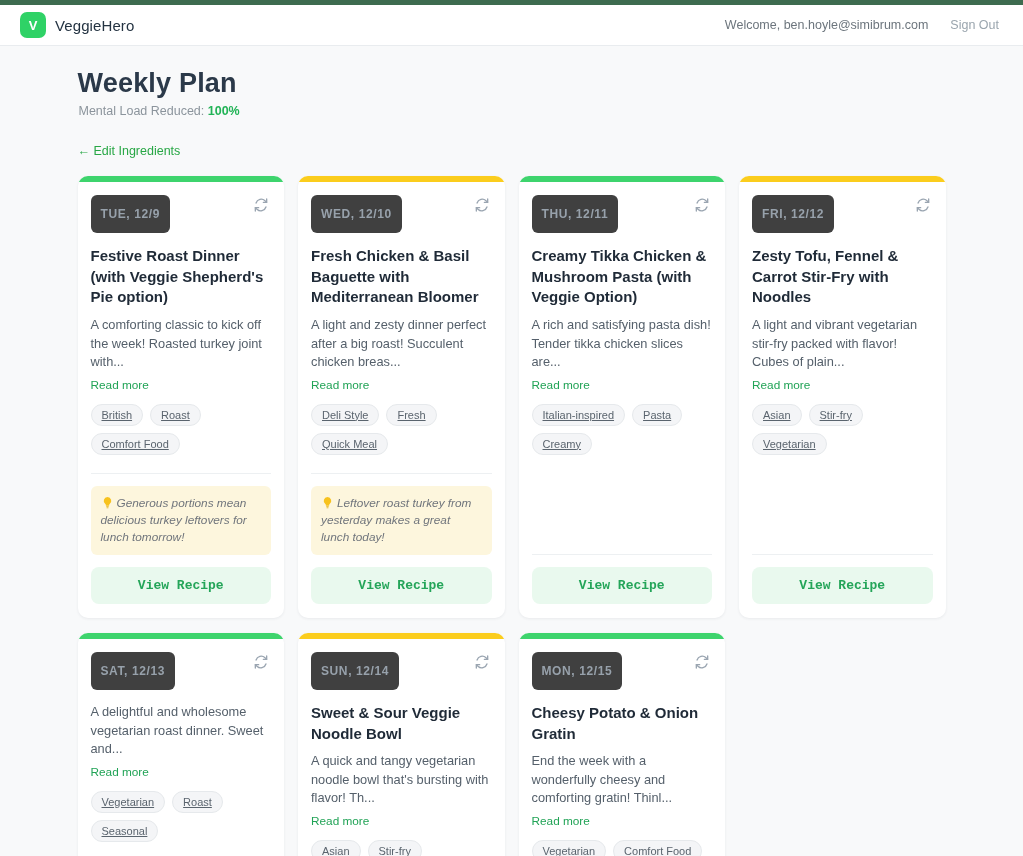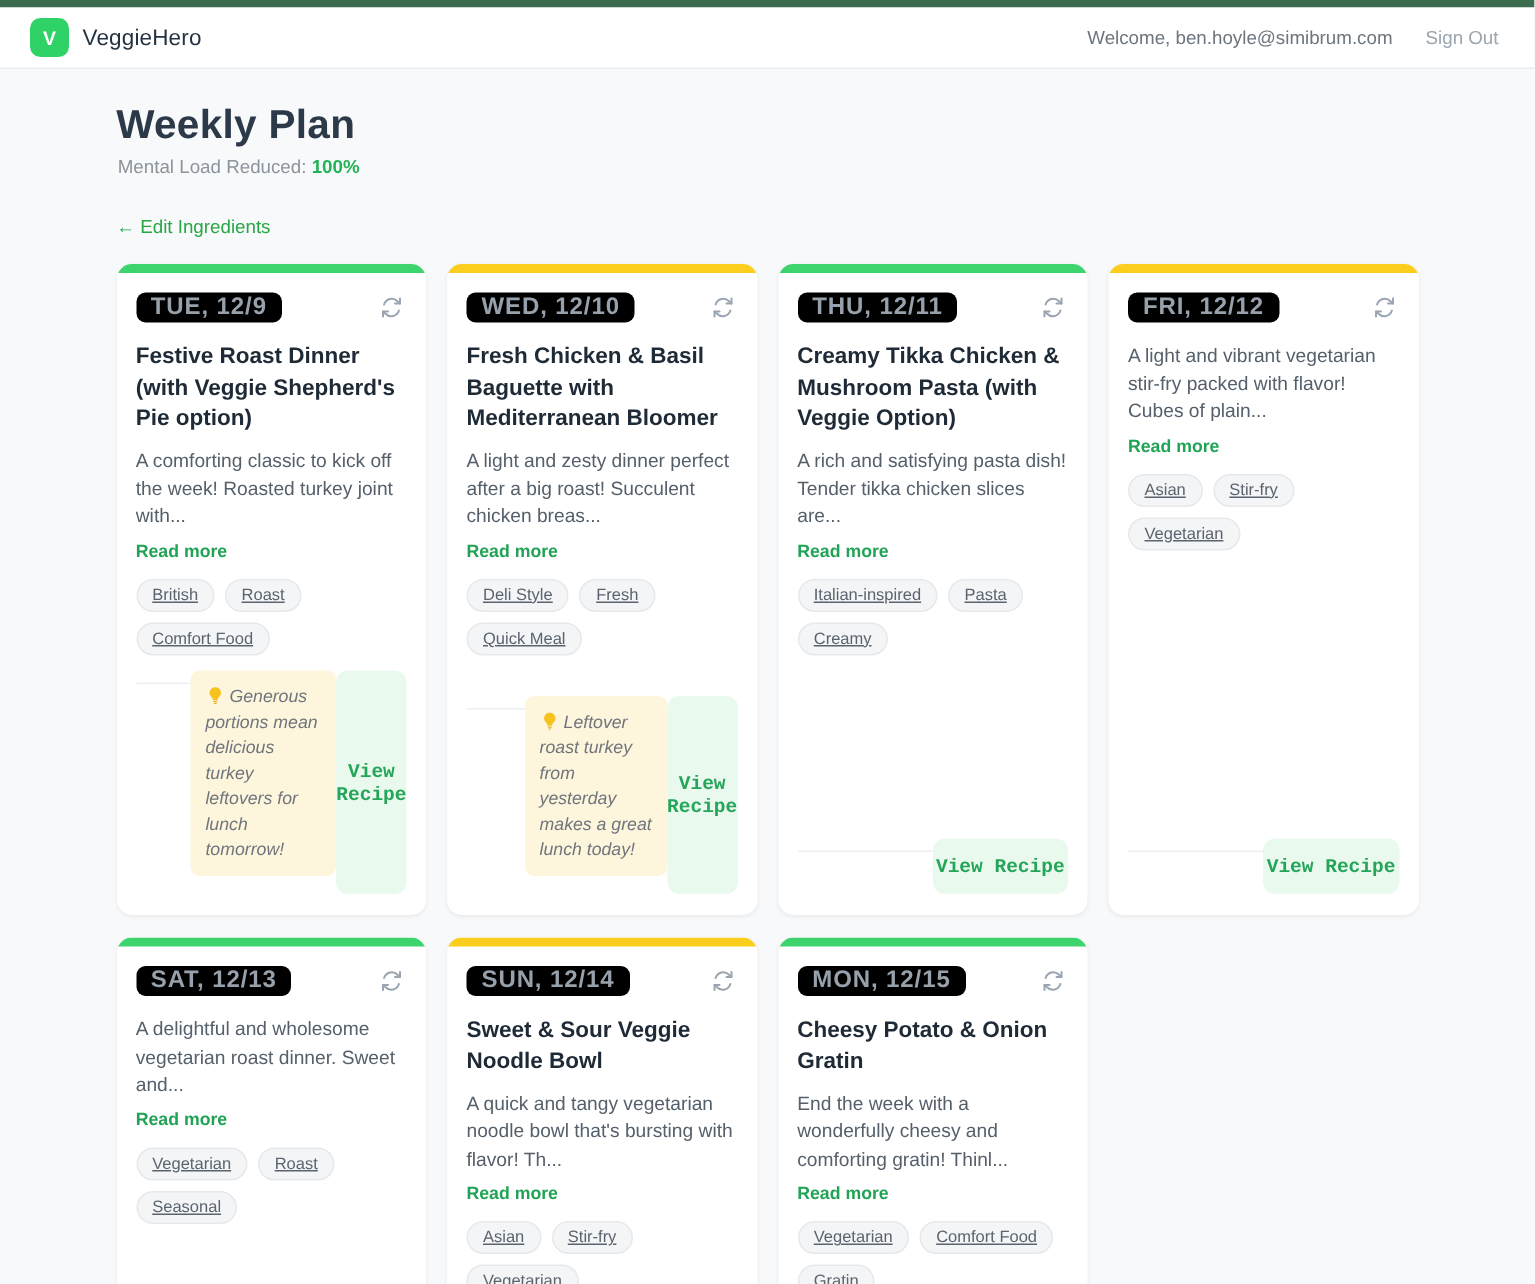--- a/index.html
+++ b/index.html
@@ -75,26 +75,26 @@
   .accent.green  { background: #3ed46d; }
   .accent.yellow { background: #fbcd1d; }
   .card-body {
     padding: 13px 13px 14px 13px;
     display: flex;
     flex-direction: column;
     flex: 1 1 auto;
   }
   .card-top { display: flex; align-items: flex-start; justify-content: space-between; margin-bottom: 13px; }
   .date-badge {
-    background: #000000;
+    background: #404040;
     color: #97a1ab;
-    font-size: 16px;
+    font-size: 12px;
     font-weight: bold;
     letter-spacing: .6px;
-    padding: 1px 10px;
+    padding: 12px 10px;
     border-radius: 6px;
   }
   .refresh-btn {
     background: none; border: none; padding: 2px;
     color: #9aa5b1; cursor: pointer; line-height: 0;
   }
   .card-title {
     margin: 0 0 8px 0;
     font-size: 15px;
     font-weight: bold;
@@ -102,39 +102,39 @@
     line-height: 1.38;
   }
   .card-desc {
     margin: 0 0 6px 0;
     font-size: 12.8px;
     color: #55606b;
     line-height: 1.45;
   }
   .read-more {
     font-size: 11.8px;
-    font-weight: bold;
+    font-weight: normal;
     color: #21a356;
     text-decoration: none;
     cursor: pointer;
     align-self: flex-start;
     margin-bottom: 12px;
   }
   .tags { display: flex; flex-wrap: wrap; gap: 7px; margin-bottom: 10px; }
   .tag {
     background: #f4f5f7;
     border: 1px solid #e6e9ec;
     color: #5a646e;
     font-size: 11px;
     padding: 4px 10px;
     border-radius: 999px;
     white-space: nowrap;
     text-decoration: underline;
   }
-  .card-footer { margin-top: auto; display: flex; flex-direction: row; }
+  .card-footer { margin-top: auto; display: flex; flex-direction: column; }
   .divider { border: none; border-top: 1px solid #edf0f2; margin: 8px 0 12px 0; width: 100%; }
   .tip-box {
     background: #fdf6dd;
     border-radius: 6px;
     padding: 9px 10px;
     font-size: 11.8px;
     font-style: italic;
     color: #70757c;
     line-height: 1.45;
     margin-bottom: 12px;
@@ -291,20 +291,21 @@
           <span class="date-badge">FRI, 12/12</span>
           <button class="refresh-btn">
             <svg width="16" height="16" viewBox="0 0 24 24" fill="none" stroke="currentColor" stroke-width="2" stroke-linecap="round" stroke-linejoin="round">
                 <path d="M4.6 9a8 8 0 0 1 13.4-3.3L20.5 8"></path>
                 <polyline points="20.5 3 20.5 8 15.5 8"></polyline>
                 <path d="M19.4 15a8 8 0 0 1-13.4 3.3L3.5 16"></path>
                 <polyline points="3.5 21 3.5 16 8.5 16"></polyline>
               </svg>
           </button>
         </div>
+        <h3 class="card-title">Zesty Tofu, Fennel &amp; Carrot Stir-Fry with Noodles</h3>
         <p class="card-desc">A light and vibrant vegetarian stir-fry packed with flavor! Cubes of plain...</p>
         <a class="read-more">Read more</a>
         <div class="tags">
           <span class="tag">Asian</span>
           <span class="tag">Stir-fry</span>
           <span class="tag">Vegetarian</span>
         </div>
         <div class="card-footer">
           <hr class="divider">
           <button class="view-recipe">View Recipe</button>

